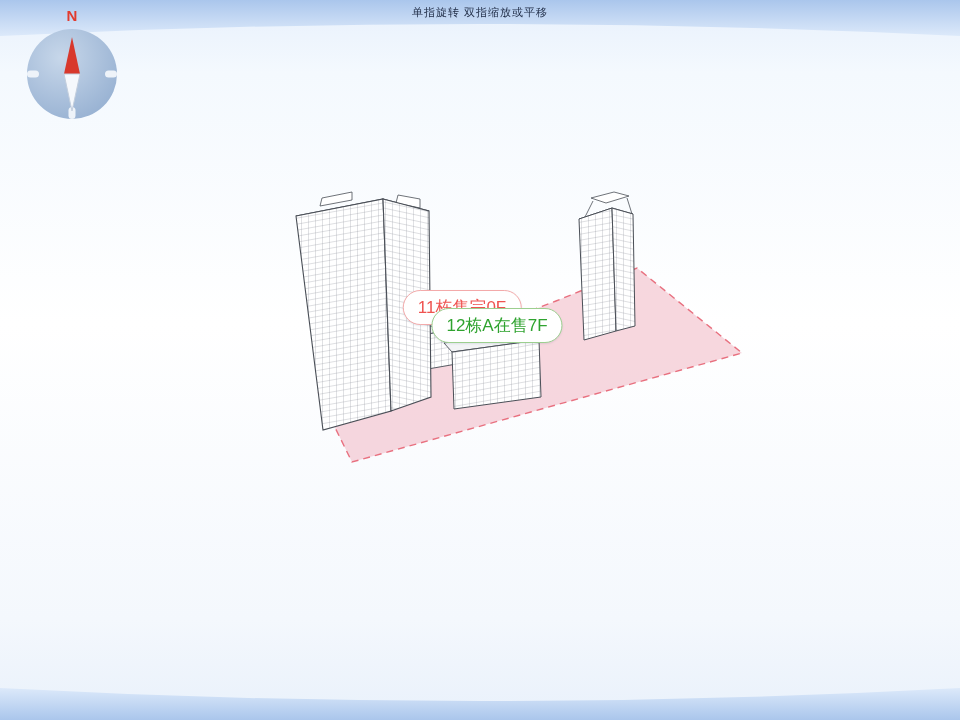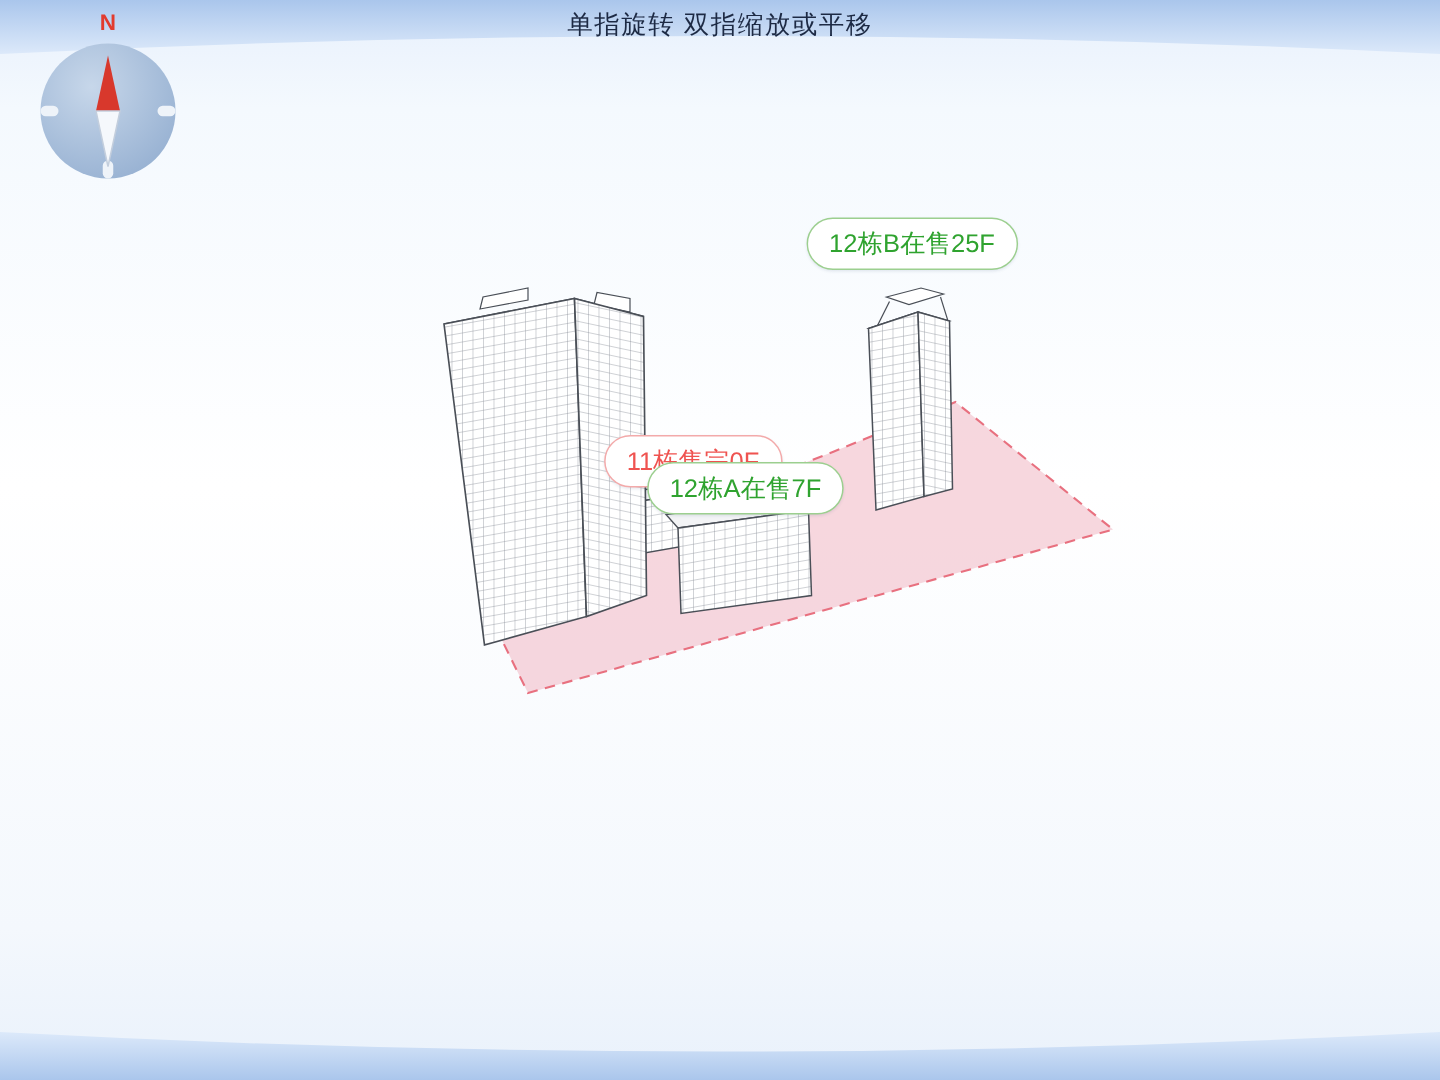--- a/index.html
+++ b/index.html
@@ -6,21 +6,21 @@
   html,body { width:960px; height:720px; overflow:hidden; font-family:"Liberation Sans", sans-serif; }
   #app {
     position:relative; width:960px; height:720px; overflow:hidden;
     background:linear-gradient(180deg,#e7f0fc 0%,#f4f9fe 10%,#ffffff 45%,#f4f8fd 86%,#e9f1fb 100%);
   }
   .band { position:absolute; left:0; width:960px; z-index:2; pointer-events:none; display:block; }
   .band-top { top:0; }
   .band-bottom { bottom:0; }
   .hint {
     position:absolute; top:5px; left:0; width:100%; text-align:center;
-    font-size:17px; color:#1d2a44; letter-spacing:1px; z-index:3;
+    font-size:11px; color:#1d2a44; letter-spacing:1px; z-index:3;
   }
   .compass-wrap { position:absolute; left:22px; top:6px; width:100px; z-index:3; text-align:center; cursor:pointer; }
   .compass-wrap .north { color:#e23b2e; font-size:15px; font-weight:bold; height:20px; line-height:20px; }
   .scene { position:absolute; left:0; top:0; z-index:1; }
   .marker {
     position:absolute; transform:translateX(-50%);
     background:#ffffff; border:1px solid; border-radius:18px;
     padding:5px 14px; font-size:17px; white-space:nowrap;
     box-shadow:0 1px 2px rgba(60,80,120,0.12); cursor:pointer;
   }
@@ -102,23 +102,20 @@
       <circle cx="48" cy="48" r="45" fill="url(#compGrad)"></circle>
       <rect x="3" y="44.5" width="12" height="7" rx="3.5" fill="#eef3f9"></rect>
       <rect x="81" y="44.5" width="12" height="7" rx="3.5" fill="#eef3f9"></rect>
       <rect x="44.5" y="81" width="7" height="12" rx="3.5" fill="#eef3f9"></rect>
       <polygon points="48,11 56,48 40,48" fill="#d8382c"></polygon>
       <polygon points="40,48 56,48 48,85" fill="#f5f8fc" stroke="#c3cedd" stroke-width="1"></polygon>
     </svg>
   </div>
 
 
-  <div class="marker marker--green z4" style="left:608px; top:145px;">
-    <span>12栋B在售25F</span>
-  </div>
 
   <div class="marker marker--red z4" style="left:462px; top:290px;">
     <span>11栋售完0F</span>
   </div>
 
   <div class="marker marker--green z5" style="left:497px; top:308px;">
     <span>12栋A在售7F</span>
   </div>
 
   <svg class="band band-bottom" width="960" height="40" viewBox="0 0 960 40">

